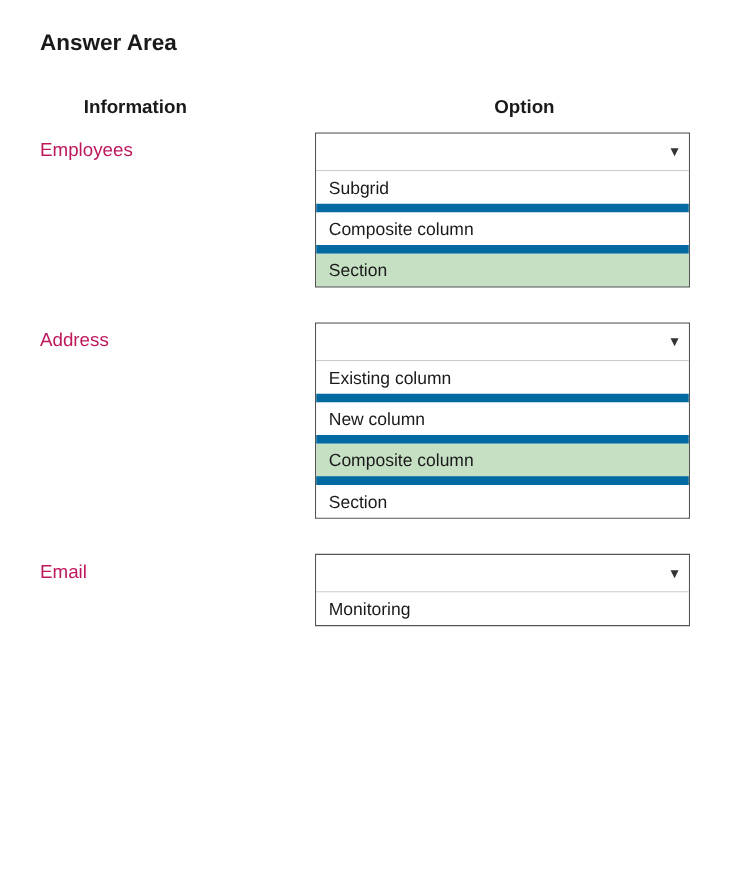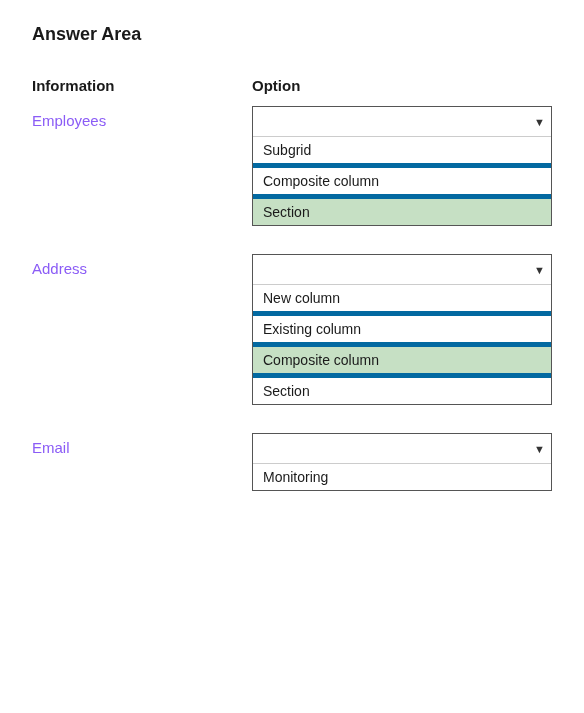--- a/index.html
+++ b/index.html
@@ -21,47 +21,48 @@
     .page-title {
       font-size: 18px;
       font-weight: 700;
       margin-bottom: 32px;
     }
 
     .header-row {
       display: flex;
       flex-direction: row;
       margin-bottom: 12px;
+      margin-left: 35px;
     }
 
     .col-info-header {
       width: 220px;
       font-weight: 700;
       font-size: 15px;
     }
 
     .col-option-header {
       flex: 1;
       font-weight: 700;
       font-size: 15px;
-      text-align: left;
+      text-align: center;
     }
 
     .answer-row {
       display: flex;
       flex-direction: row;
       align-items: flex-start;
       margin-bottom: 28px;
     }
 
     .info-label {
       width: 220px;
       padding-top: 6px;
       font-size: 15px;
-      color: #8b5cf6;
+      color: #be185d;
     }
 
     .dropdown-container {
       flex: 1;
       border: 1px solid #555;
       background: #fff;
       min-width: 220px;
     }
 
     .dropdown-header {
@@ -76,21 +77,21 @@
     }
 
     .dropdown-arrow {
       font-size: 11px;
       color: #333;
     }
 
     .dropdown-option {
       padding: 5px 10px;
       font-size: 14px;
-      border-bottom: 5px solid #0369a1;
+      border-bottom: 7px solid #0369a1;
       background: #fff;
       cursor: pointer;
     }
 
     .dropdown-option:last-child {
       border-bottom: none;
     }
 
     .dropdown-option.selected {
       background: #c6e0c4;
@@ -117,22 +118,22 @@
         <div class="dropdown-option">Composite column</div>
         <div class="dropdown-option selected">Section</div>
       </div>
     </div>
     <div class="answer-row">
       <div class="info-label">Address</div>
       <div class="dropdown-container">
         <div class="dropdown-header">
           <span class="dropdown-arrow">▼</span>
         </div>
+        <div class="dropdown-option">Existing column</div>
         <div class="dropdown-option">New column</div>
-        <div class="dropdown-option">Existing column</div>
         <div class="dropdown-option selected">Composite column</div>
         <div class="dropdown-option">Section</div>
       </div>
     </div>
     <div class="answer-row">
       <div class="info-label">Email</div>
       <div class="dropdown-container">
         <div class="dropdown-header">
           <span class="dropdown-arrow">▼</span>
         </div>

